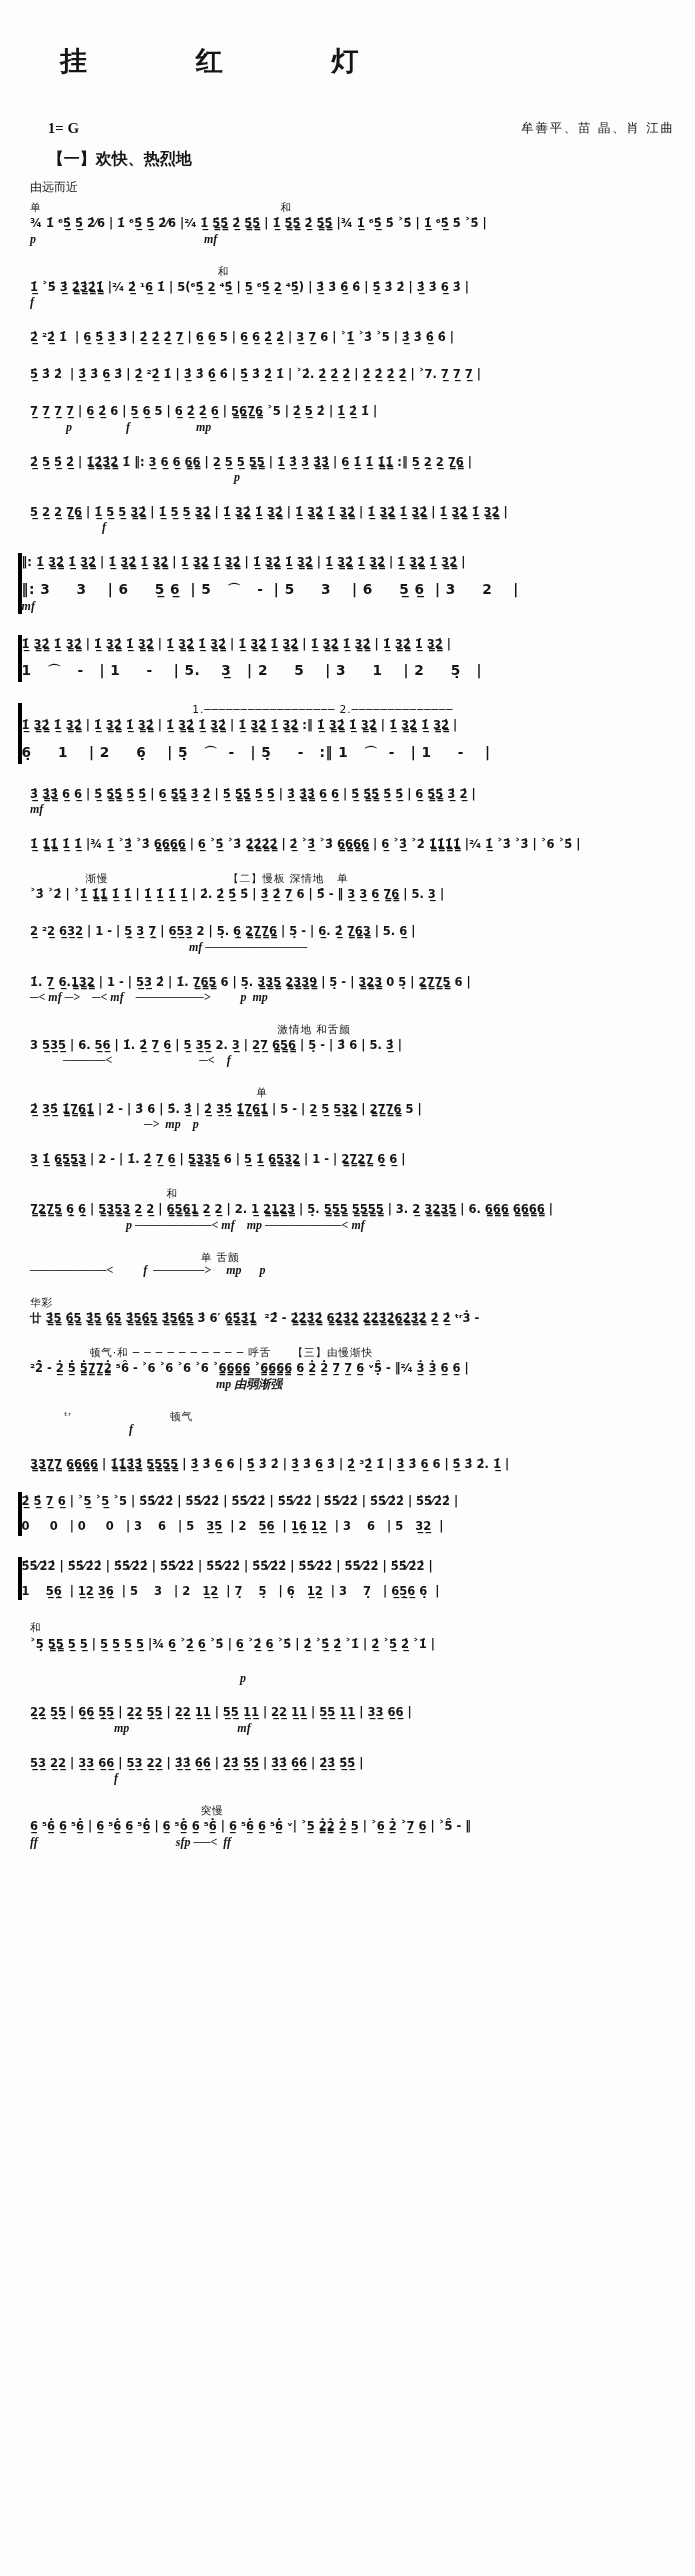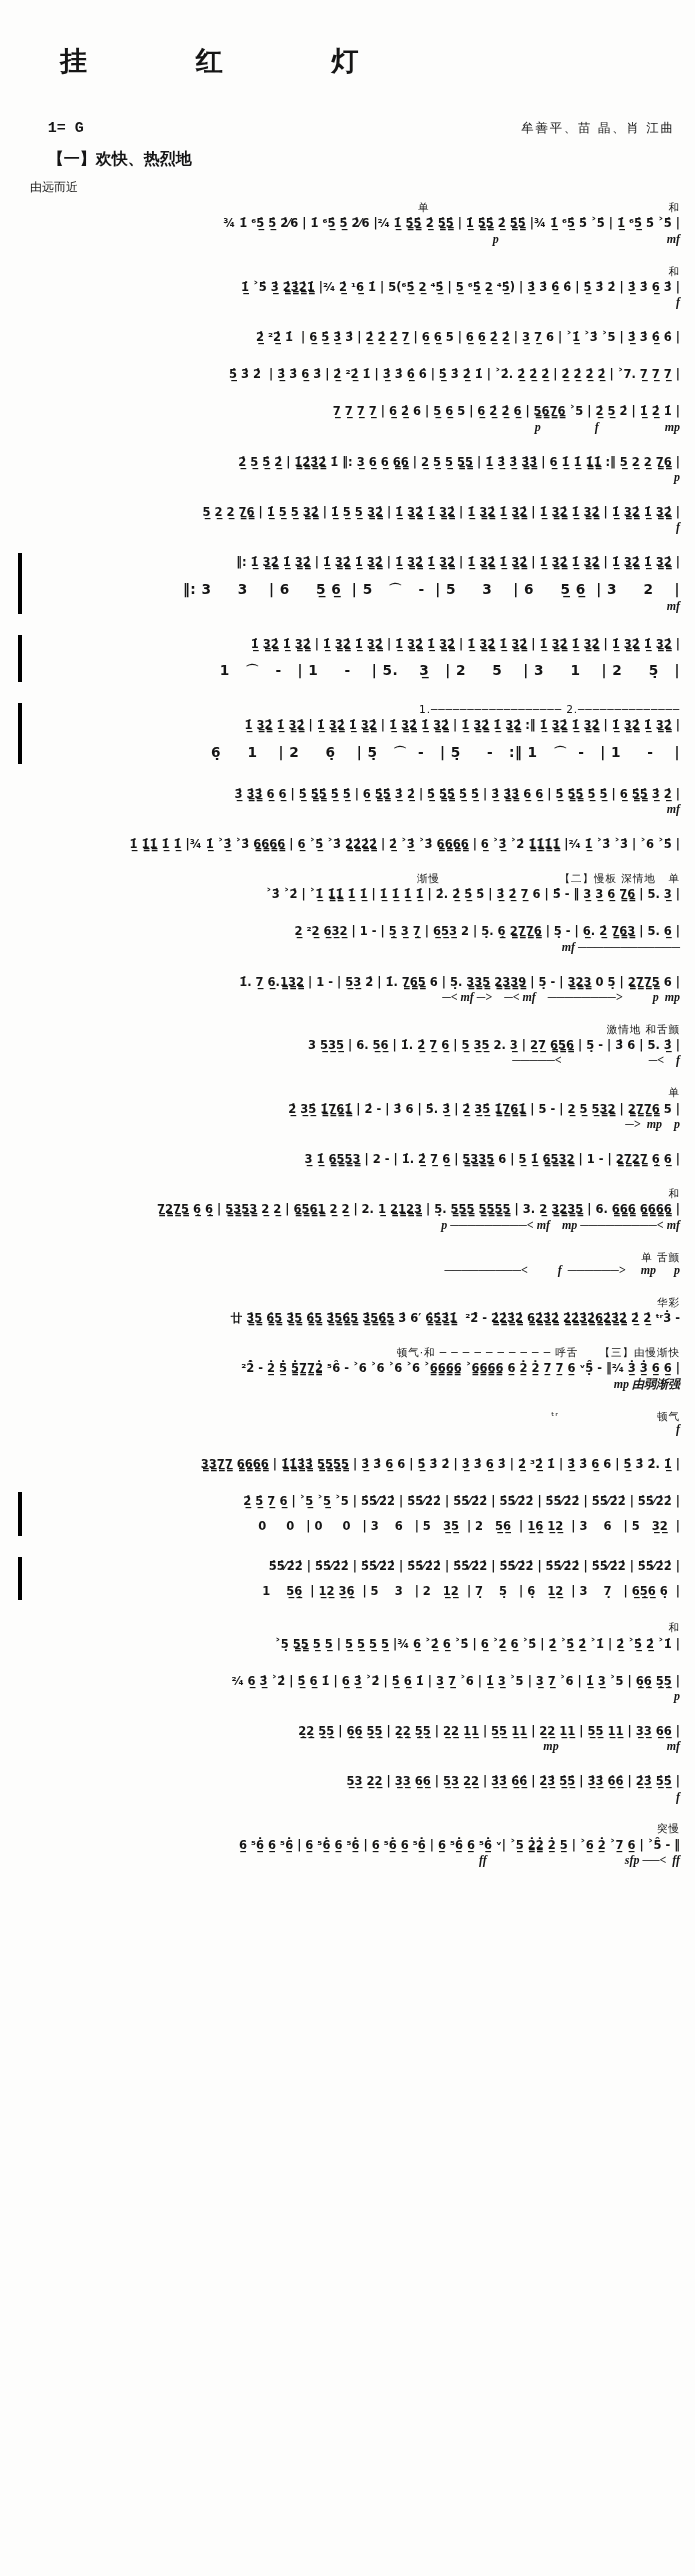--- a/index.html
+++ b/index.html
@@ -6,27 +6,27 @@
   body{
     width:696px;height:2576px;overflow:hidden;box-sizing:border-box;
     padding:17.7px 16px 0 30px;
     font-family:"DejaVu Sans",sans-serif;color:#151515;background:#fdfdfc;
   }
   .title{
     font-size:27px;font-weight:bold;letter-spacing:30px;
     margin:25px 0 41px 30px;white-space:pre;
   }
   .meta-row{display:flex;justify-content:space-between;align-items:flex-end;margin:0 5.3px 3.5px 17.7px;}
-  .key{font-size:15px;font-weight:bold;font-family:Liberation Mono, monospace;}
+  .key{font-size:15px;font-weight:bold;font-family:Liberation Serif, serif;}
   .composers{font-size:12.4px;letter-spacing:1.8px;}
   .section{font-size:16px;font-weight:bold;margin:12.4px 0 1.8px 17.7px;}
   .leadin{font-size:12px;margin:8.8px 0 5.3px 0;}
   #score{margin-top:3.5px;}
-  .system{margin-bottom:18.6px;text-align:right;}
-  .system.group{border-left:4.4px solid #000;padding-left:8px;margin-left:-12.4px;margin-bottom:21px;margin-top:12px;}
+  .system{margin-bottom:18.6px;}
+  .system.group{border-left:4.4px solid #000;padding-left:0;margin-left:-12.4px;margin-bottom:21px;margin-top:12px;}
   .above{font-size:10.6px;white-space:pre;min-height:13.3px;line-height:13.3px;letter-spacing:0.9px;}
   .notes{
     font-size:13.7px;font-weight:bold;white-space:pre;letter-spacing:0.5px;
     line-height:1.6;
   }
   .notes.dense{font-size:11.5px;letter-spacing:0;}
   .below{
     font-size:12px;font-style:italic;font-weight:bold;white-space:pre;
     font-family:"Liberation Serif",serif;min-height:13.3px;line-height:13.3px;
   }
@@ -171,21 +171,20 @@
       </div>
       <div class="voice">
         <div class="notes dense">1    5̲6̲̣  | 1̲2̲ 3̲6̲̣  | 5    3   | 2   1̲2̲  | 7̣    5̣   | 6̣   1̲2̲  | 3    7̣   | 6̲5̲̣6̲ 6̣  |</div>
       </div>
     </div>
     <div class="system">
       <div class="above">和</div>
       <div class="notes dense">˃5̣ 5̳5̳ 5̲ 5̲ | 5̲ 5̲ 5̲ 5̲ |¾ 6̲ ˃2̲̇ 6̲ ˃5̇ | 6̲ ˃2̲̇ 6̲ ˃5̇ | 2̲̇ ˃5̲̇ 2̲̇ ˃1̇ | 2̲̇ ˃5̲̇ 2̲̇ ˃1̇ |</div>
     </div>
     <div class="system">
-      <div class="notes dense">²⁄₄ 6̲ 3̲̇ ˃2̇ | 5̲̇ 6̲ 1̇ | 6̲ 3̲̇ ˃2̇ | 5̲̇ 6̲ 1̇ | 3̲ 7̲ ˃6 | 1̲̇ 3̲ ˃5 | 3̲ 7̲ ˃6 | 1̲̇ 3̲ ˃5 | 6̲̣6̲̣ 5̲̣5̲̣ |</div>
       <div class="below">                                                                      p</div>
     </div>
     <div class="system">
       <div class="notes dense">2̲̣2̲̣ 5̲̣5̲̣ | 6̲̣6̲̣ 5̲̣5̲̣ | 2̲̣2̲̣ 5̲̣5̲̣ | 2̲2̲ 1̲1̲ | 5̲5̲ 1̲1̲ | 2̲2̲ 1̲1̲ | 5̲5̲ 1̲1̲ | 3̲3̲ 6̲6̲ |</div>
       <div class="below">                            mp                                    mf</div>
     </div>
     <div class="system">
       <div class="notes dense">5̲3̲ 2̲2̲ | 3̲3̲ 6̲6̲ | 5̲3̲ 2̲2̲ | 3̲̇3̲̇ 6̲̇6̲̇ | 2̲̇3̲̇ 5̲̇5̲̇ | 3̲̇3̲̇ 6̲̇6̲̇ | 2̲̇3̲̇ 5̲̇5̲̇ |</div>
       <div class="below">                            f</div>
     </div>

